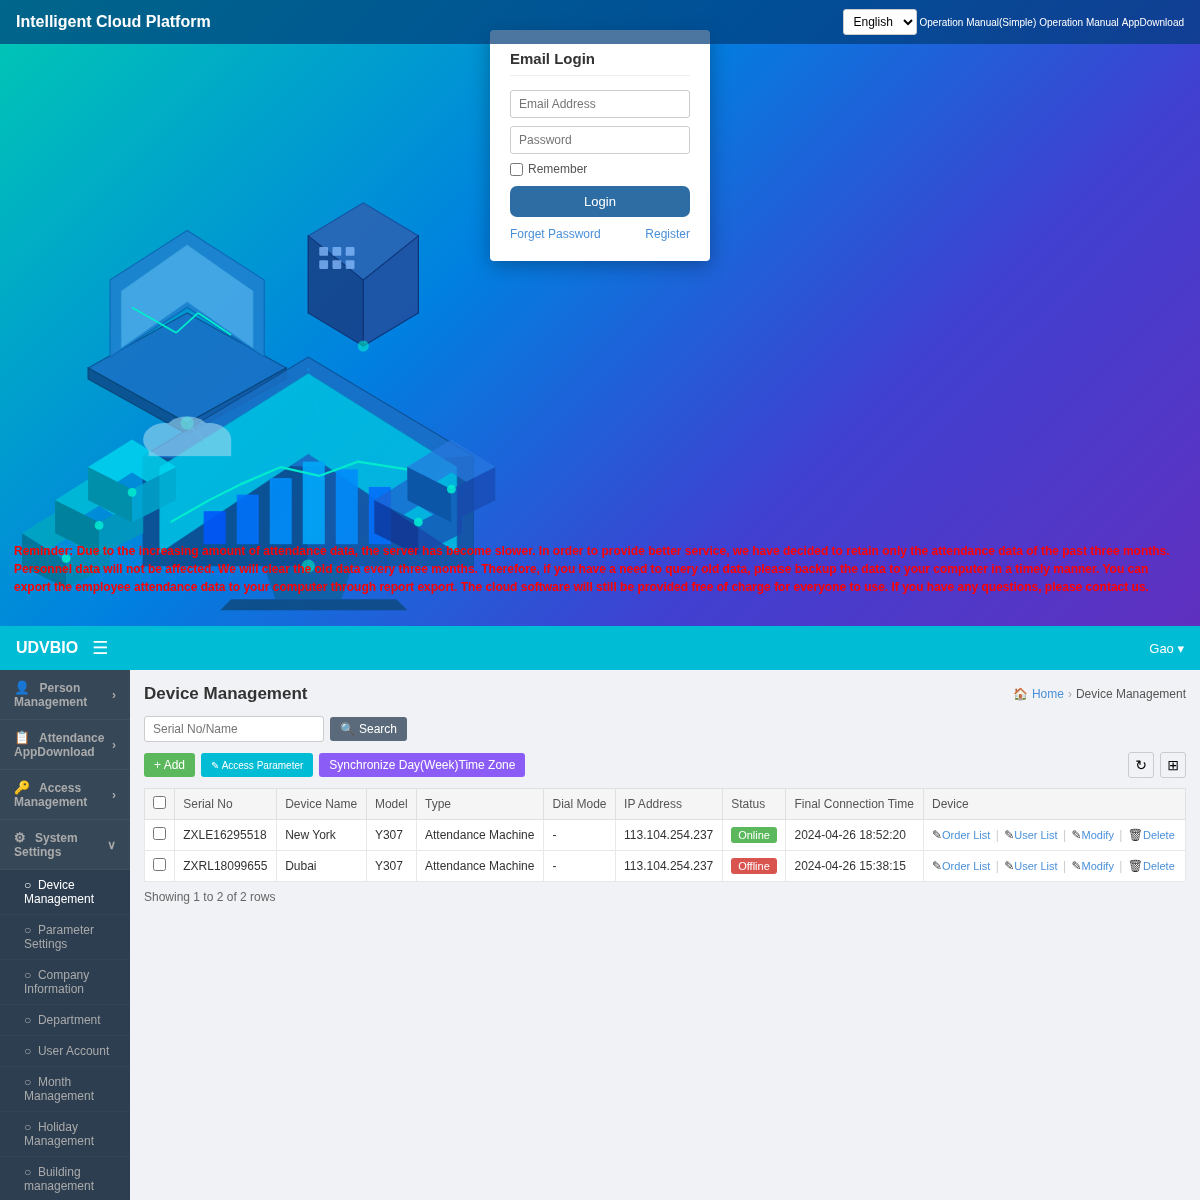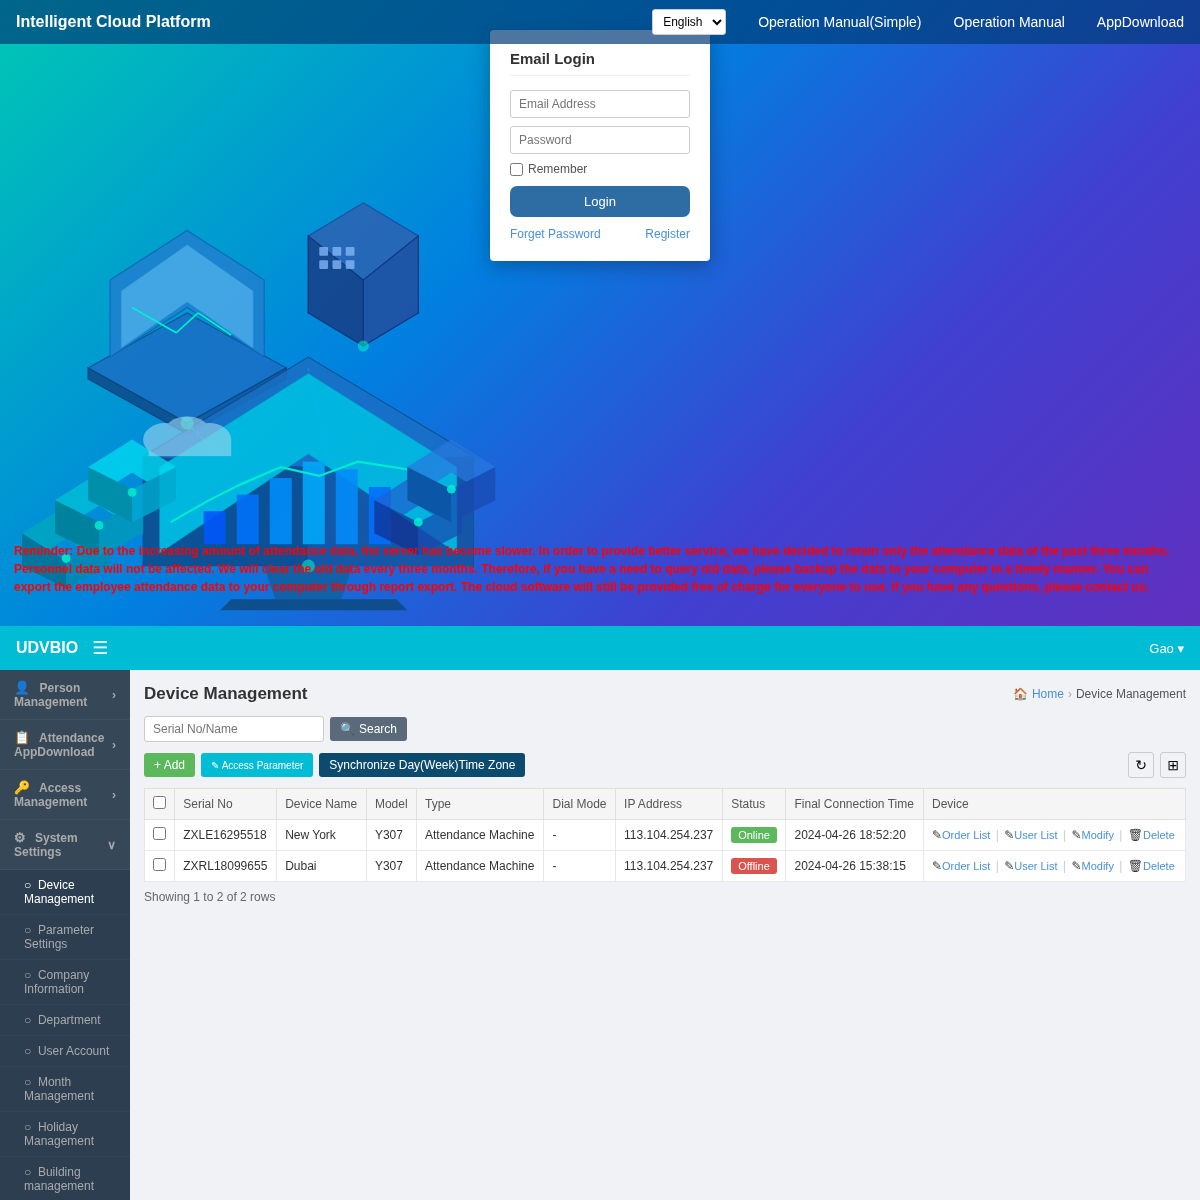--- a/index.html
+++ b/index.html
@@ -25,34 +25,34 @@
     }
     .header-title {
       color: #fff;
       font-size: 16px;
       font-weight: bold;
       flex: 1;
     }
     .header-nav {
       display: flex;
       align-items: center;
-      gap: 32px;
+      gap: 3px;
     }
     .lang-select {
       background: #fff;
       border: 1px solid #ccc;
       border-radius: 3px;
       padding: 3px 6px;
       font-size: 12px;
       cursor: pointer;
       height: 26px;
     }
     .header-link {
       color: #fff;
-      font-size: 14px;
+      font-size: 10px;
       cursor: pointer;
       text-decoration: none;
       white-space: nowrap;
     }
 
     
     .login-card {
       position: absolute;
       top: 30px;
       left: 50%;
@@ -283,21 +283,21 @@
     .btn-access {
       background: #00bcd4;
       color: #fff;
       border: none;
       border-radius: 3px;
       padding: 5px 10px;
       font-size: 10px;
       cursor: pointer;
     }
     .btn-sync {
-      background: #0c4a6e;
+      background: #8b5cf6;
       color: #fff;
       border: none;
       border-radius: 3px;
       padding: 5px 10px;
       font-size: 12px;
       cursor: pointer;
     }
     .action-bar-right {
       display: flex;
       gap: 6px;

